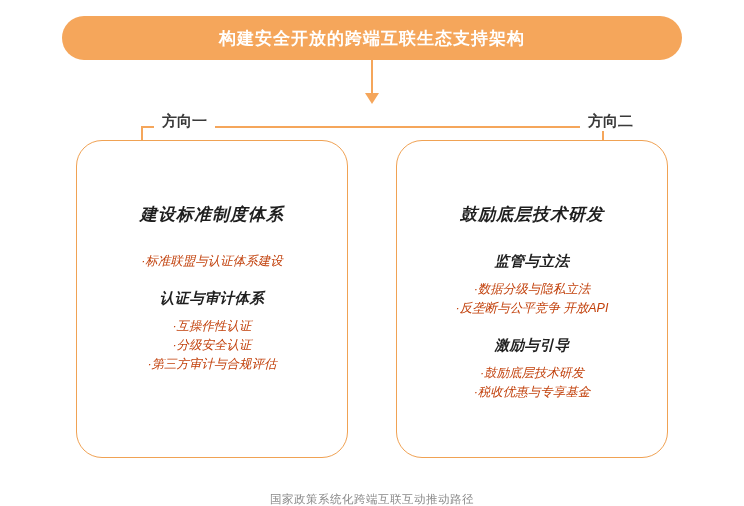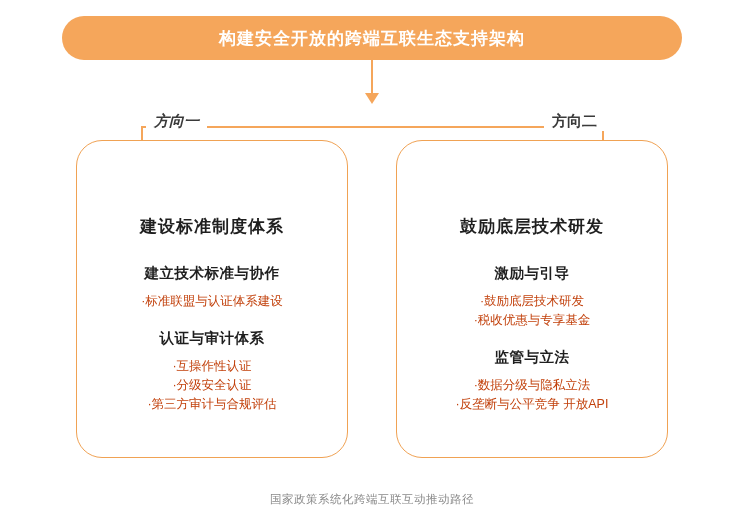--- a/index.html
+++ b/index.html
@@ -89,35 +89,36 @@
   .branch-label {
     position: absolute;
     top: 112px;
     font-size: 15px;
     font-weight: bold;
     color: #3a3a3a;
     background: #ffffff;
     padding: 0 8px;
     white-space: nowrap;
   }
-  .branch-label.left { left: 146px; font-style: italic; }
-  .branch-label.right { left: 544px; }
+  .branch-label.left { left: 154px; }
+  .branch-label.right { left: 580px; }
 
   
   .box {
     position: absolute;
     top: 140px;
     width: 272px;
     height: 318px;
     border: 1.6px solid #F0A254;
     border-radius: 26px;
     box-sizing: border-box;
     background: #ffffff;
-    padding: 36px 14px 10px 14px;
+    padding: 24px 14px 10px 14px;
     text-align: center;
+    font-style: italic;
   }
   .box-left { left: 76px; }
   .box-right { left: 396px; }
 
   .box-title {
     font-size: 17px;
     font-weight: bold;
     color: #1f1f1f;
     margin-top: 38px;
     margin-bottom: 26px;
@@ -165,43 +166,42 @@
   <div class="conn-drop-left"></div>
   <div class="conn-drop-right"></div>
 
   <div class="branch-label left">方向一</div>
   <div class="branch-label right">方向二</div>
 
   <div class="box box-left">
     <div class="box-title">建设标准制度体系</div>
 
     <div class="section">
-      <div class="section-title">建立技术标准与协作</div>
       <div class="bullet">·标准联盟与认证体系建设</div>
     </div>
 
     <div class="section">
       <div class="section-title">认证与审计体系</div>
       <div class="bullet">·互操作性认证</div>
       <div class="bullet">·分级安全认证</div>
       <div class="bullet">·第三方审计与合规评估</div>
     </div>
   </div>
 
   <div class="box box-right">
     <div class="box-title">鼓励底层技术研发</div>
 
     <div class="section">
+      <div class="section-title">监管与立法</div>
+      <div class="bullet">·数据分级与隐私立法</div>
+      <div class="bullet">·反垄断与公平竞争 开放API</div>
+    </div>
+
+    <div class="section">
       <div class="section-title">激励与引导</div>
       <div class="bullet">·鼓励底层技术研发</div>
       <div class="bullet">·税收优惠与专享基金</div>
     </div>
-
-    <div class="section">
-      <div class="section-title">监管与立法</div>
-      <div class="bullet">·数据分级与隐私立法</div>
-      <div class="bullet">·反垄断与公平竞争 开放API</div>
-    </div>
   </div>
 
   <div class="footer">国家政策系统化跨端互联互动推动路径</div>
 
 </div>
 
 </body></html>

